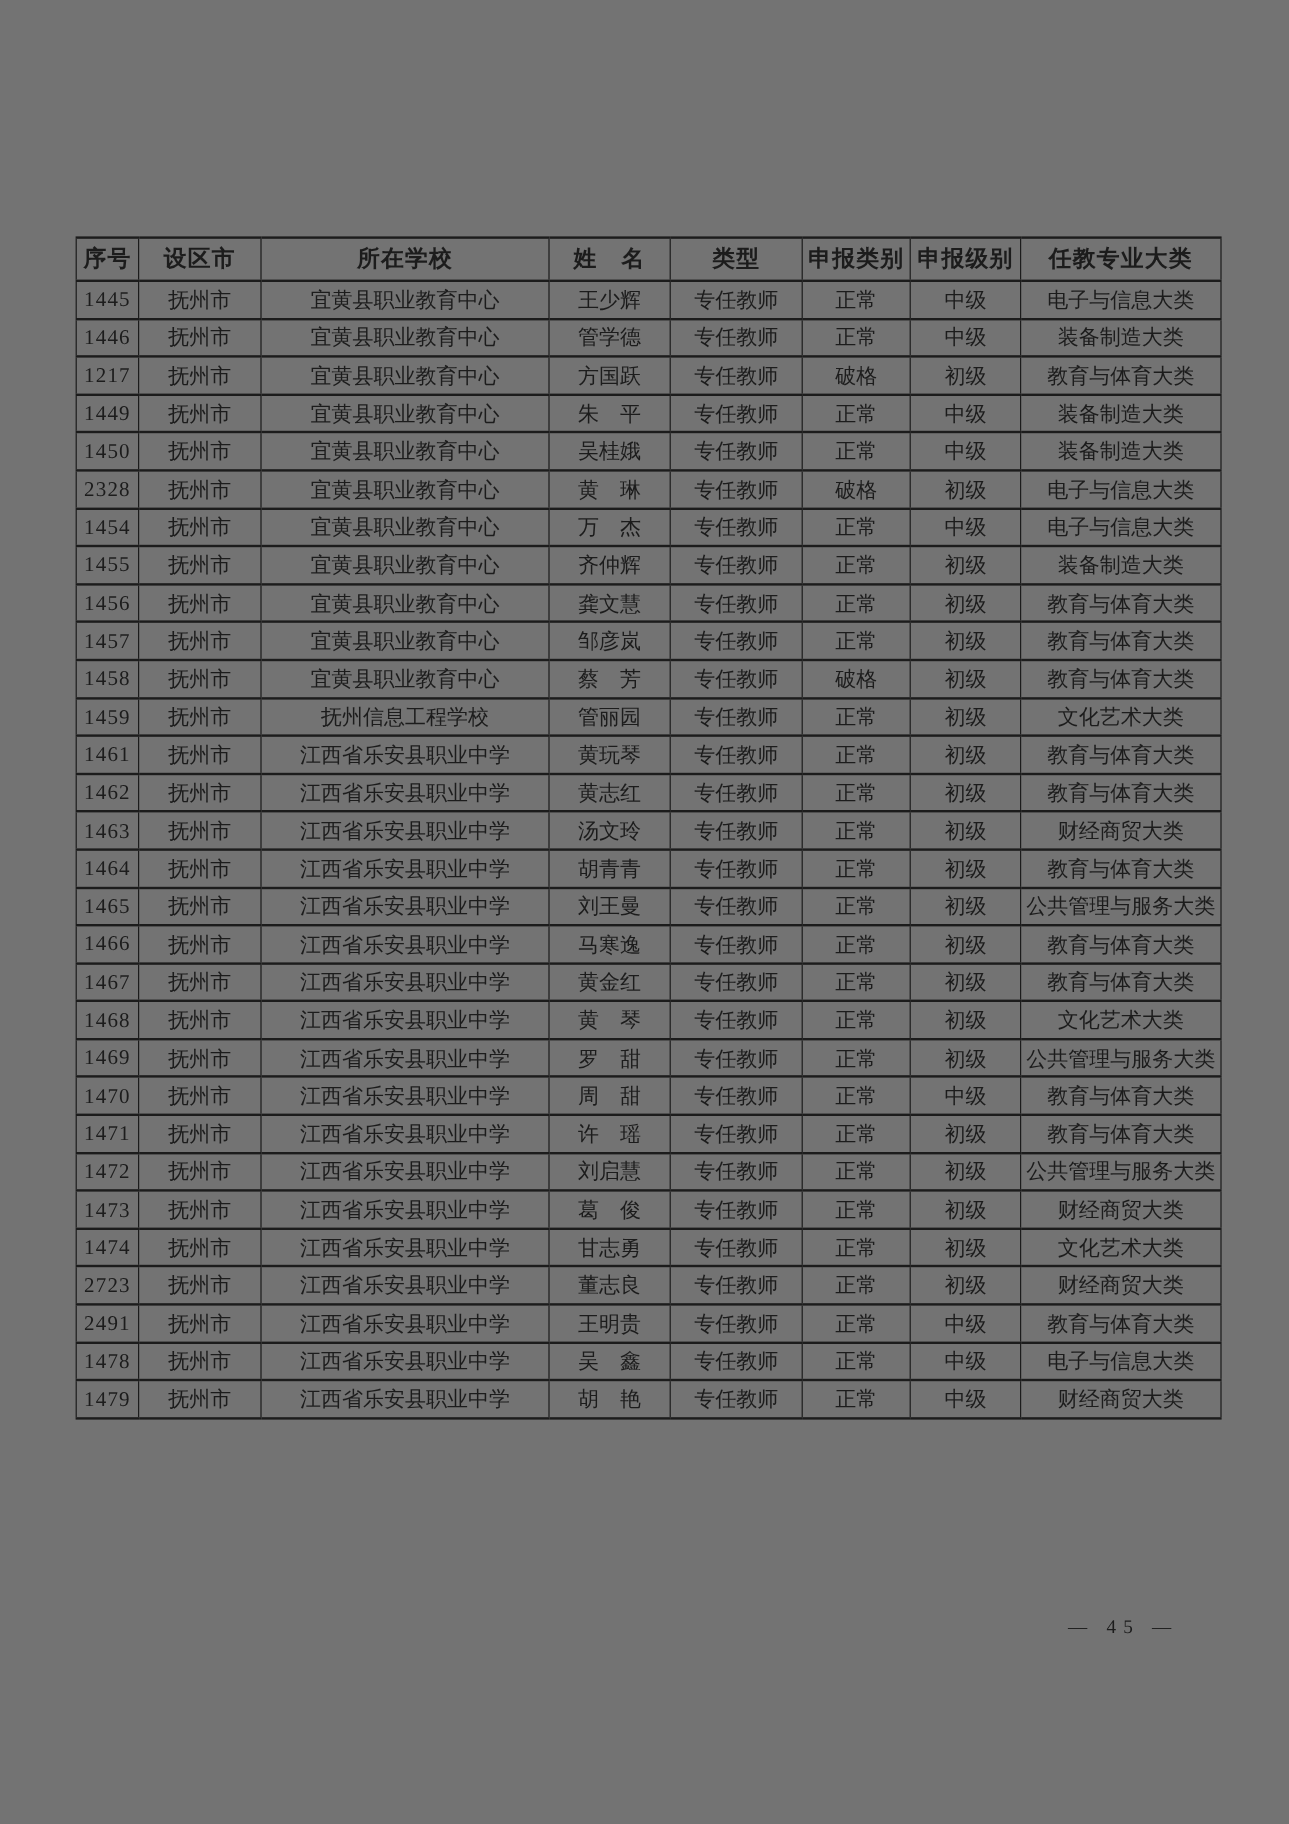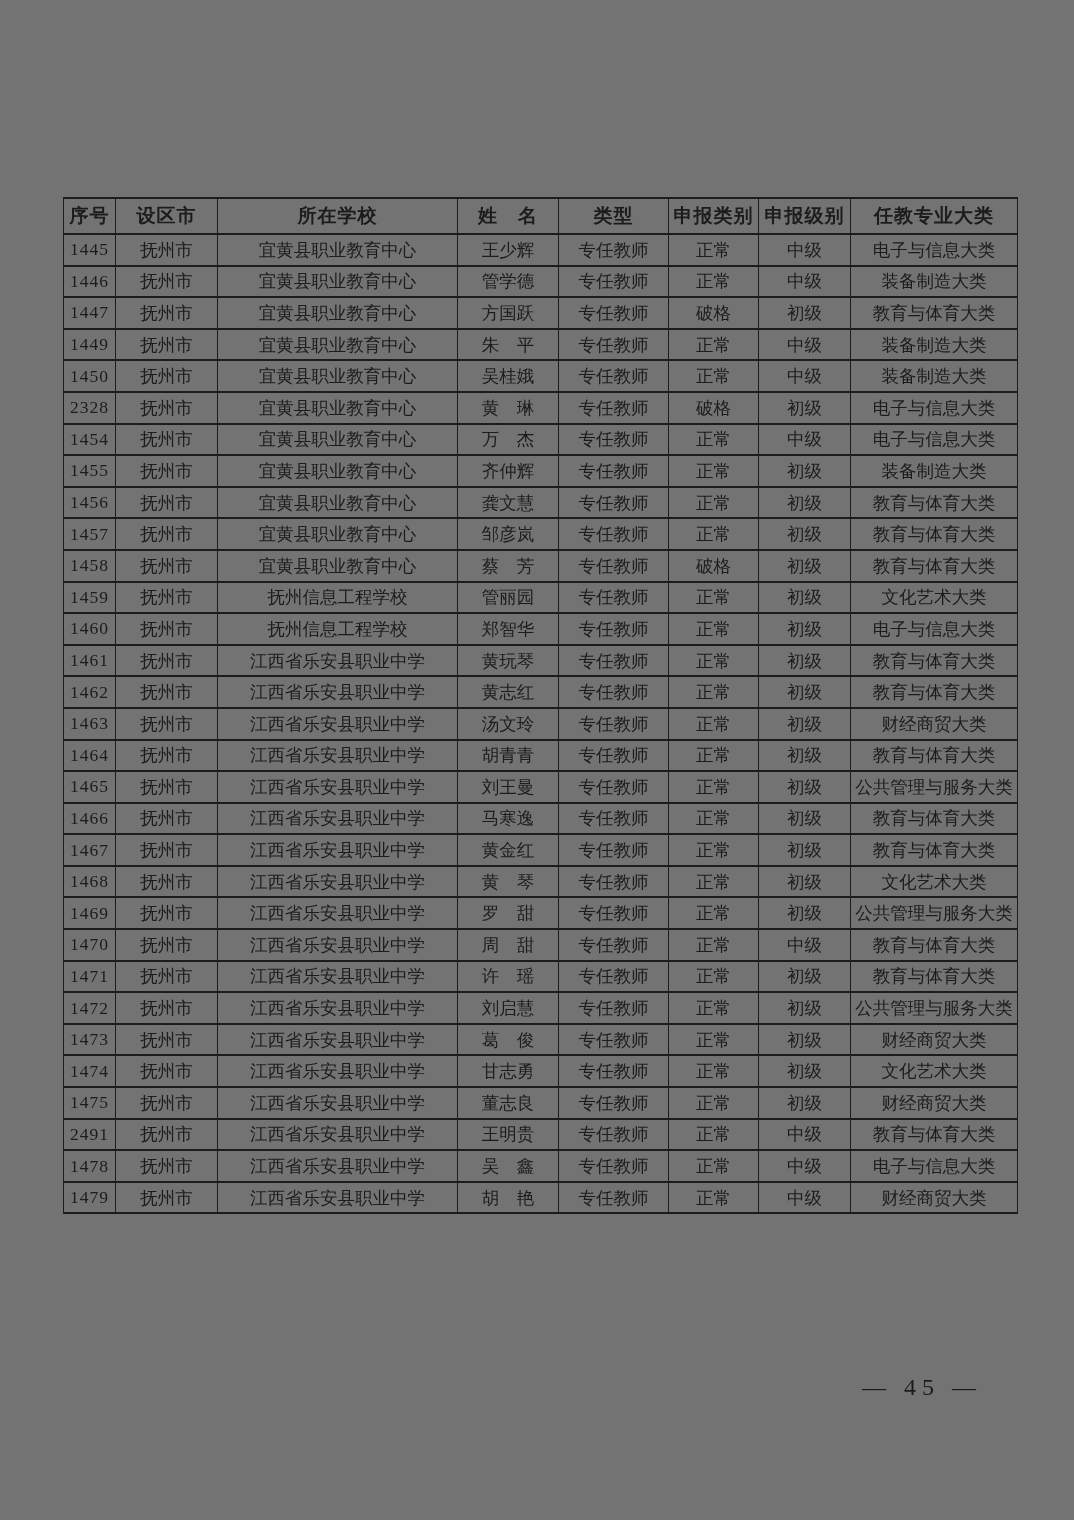--- a/index.html
+++ b/index.html
@@ -46,24 +46,23 @@
     font-weight: normal;
   }
   td.num {
     font-size: 17px;
     letter-spacing: 1px;
   }
   .footer-page {
     position: absolute;
     top: 1348px;
     right: 92px;
-    font-size: 24px;
+    font-size: 16px;
     letter-spacing: 6px;
     color: #1c1c1c;
-    margin-top: 26px;
   }
 </style>
 </head>
 <body>
 
 <div class="page">
 
   <table class="roster">
     <colgroup>
       <col style="width:52px">
@@ -103,21 +102,21 @@
         <td class="num">1446</td>
         <td>抚州市</td>
         <td>宜黄县职业教育中心</td>
         <td>管学德</td>
         <td>专任教师</td>
         <td>正常</td>
         <td>中级</td>
         <td>装备制造大类</td>
       </tr>
         <tr>
-        <td class="num">1447</td>
+        <td class="num">1217</td>
         <td>抚州市</td>
         <td>宜黄县职业教育中心</td>
         <td>方国跃</td>
         <td>专任教师</td>
         <td>破格</td>
         <td>初级</td>
         <td>教育与体育大类</td>
       </tr>
         <tr>
         <td class="num">1449</td>
@@ -203,30 +202,20 @@
         <td class="num">1459</td>
         <td>抚州市</td>
         <td>抚州信息工程学校</td>
         <td>管丽园</td>
         <td>专任教师</td>
         <td>正常</td>
         <td>初级</td>
         <td>文化艺术大类</td>
       </tr>
         <tr>
-        <td class="num">1460</td>
-        <td>抚州市</td>
-        <td>抚州信息工程学校</td>
-        <td>郑智华</td>
-        <td>专任教师</td>
-        <td>正常</td>
-        <td>初级</td>
-        <td>电子与信息大类</td>
-      </tr>
-        <tr>
         <td class="num">1461</td>
         <td>抚州市</td>
         <td>江西省乐安县职业中学</td>
         <td>黄玩琴</td>
         <td>专任教师</td>
         <td>正常</td>
         <td>初级</td>
         <td>教育与体育大类</td>
       </tr>
         <tr>
@@ -353,21 +342,21 @@
         <td class="num">1474</td>
         <td>抚州市</td>
         <td>江西省乐安县职业中学</td>
         <td>甘志勇</td>
         <td>专任教师</td>
         <td>正常</td>
         <td>初级</td>
         <td>文化艺术大类</td>
       </tr>
         <tr>
-        <td class="num">1475</td>
+        <td class="num">2723</td>
         <td>抚州市</td>
         <td>江西省乐安县职业中学</td>
         <td>董志良</td>
         <td>专任教师</td>
         <td>正常</td>
         <td>初级</td>
         <td>财经商贸大类</td>
       </tr>
         <tr>
         <td class="num">2491</td>

